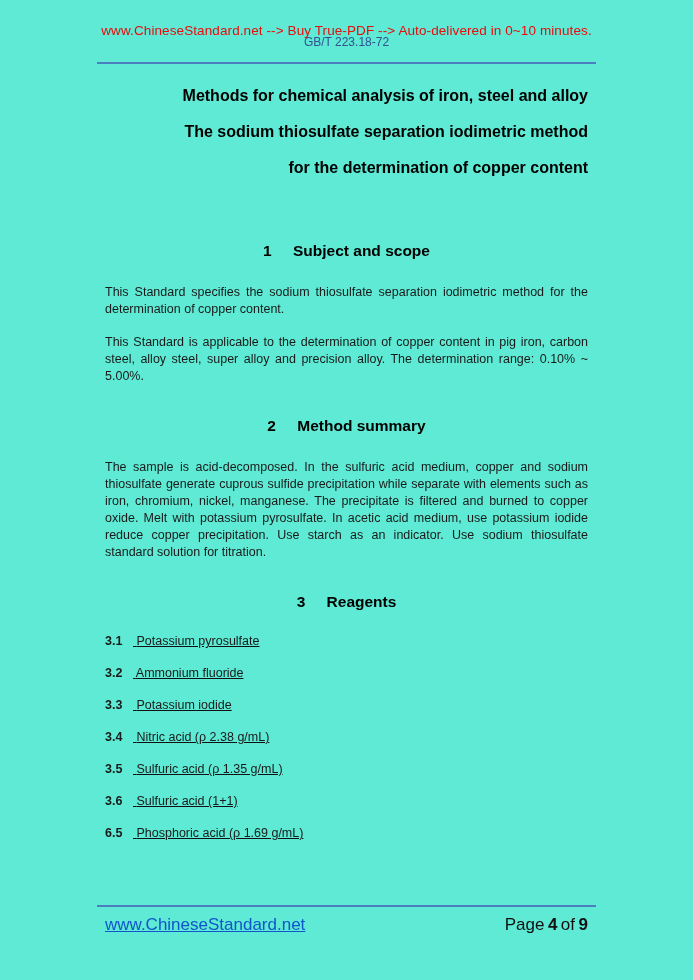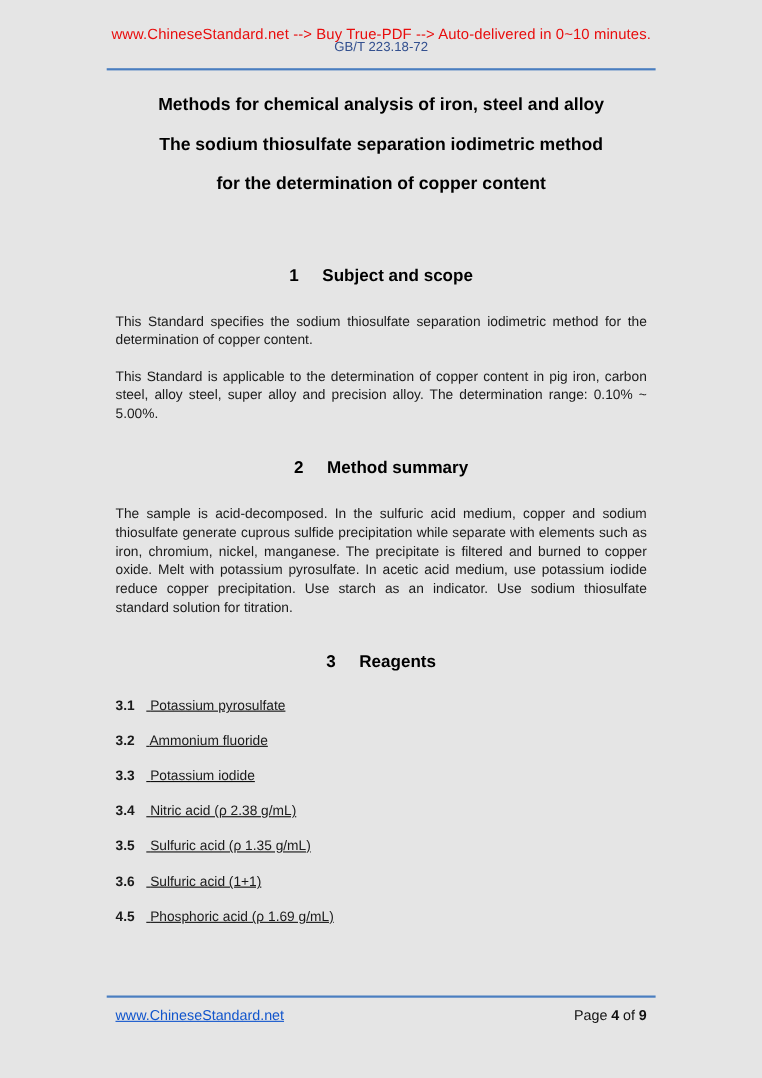--- a/index.html
+++ b/index.html
@@ -1,21 +1,21 @@
 <!DOCTYPE html>
 <html><head>
 <meta charset="utf-8">
 <style>
   * { box-sizing: border-box; }
   html, body { margin: 0; padding: 0; background: #ffffff; }
   .page {
     position: relative;
     width: 693px;
     height: 980px;
-    background: #e5e5e5;
+    background: #5eead4;
     font-family: "Liberation Sans", sans-serif;
     color: #111111;
     overflow: hidden;
   }
 
   
   .promo {
     position: absolute;
     top: 23px;
     left: 0;
@@ -51,21 +51,21 @@
     position: relative;
     padding: 78px 105px 0 105px;
   }
   .doc-title {
     margin: 0;
     text-align: center;
     font-size: 16px;
     font-weight: bold;
     color: #000000;
   }
-  .title-line { line-height: 36px; }
+  .title-line { line-height: 36px; text-align: right; }
 
   .section-heading {
     margin: 30px 0 0 0;
     font-size: 15.5px;
     font-weight: bold;
     color: #000000;
     line-height: 22px;
     text-align: center;
   }
   .section-heading.first { margin-top: 54px; }
@@ -95,21 +95,21 @@
 
   
   .footer {
     position: absolute;
     top: 915px;
     left: 105px;
     right: 105px;
     display: flex;
     justify-content: space-between;
     align-items: baseline;
-    font-size: 13px;
+    font-size: 17px;
     text-align: right;
   }
   .footer-link {
     color: #1155cc;
     text-decoration: underline;
     cursor: pointer;
   }
   .page-info { color: #111111; padding-left: 48px; }
   .page-info span, .page-info b { margin-right: 3.5px; }
   .page-info b:last-child { margin-right: 0; }
@@ -168,21 +168,21 @@
       </div>
       <div class="reagent-item">
         <span class="item-num">3.5</span>
         <span>Sulfuric acid (ρ 1.35 g/mL)</span>
       </div>
       <div class="reagent-item">
         <span class="item-num">3.6</span>
         <span>Sulfuric acid (1+1)</span>
       </div>
       <div class="reagent-item">
-        <span class="item-num">4.5</span>
+        <span class="item-num">6.5</span>
         <span>Phosphoric acid (ρ 1.69 g/mL)</span>
       </div>
     </div>
 
   </div>
 
   <div class="rule rule-bottom"></div>
 
   <div class="footer">
     <a class="footer-link" href="#">www.ChineseStandard.net</a>

